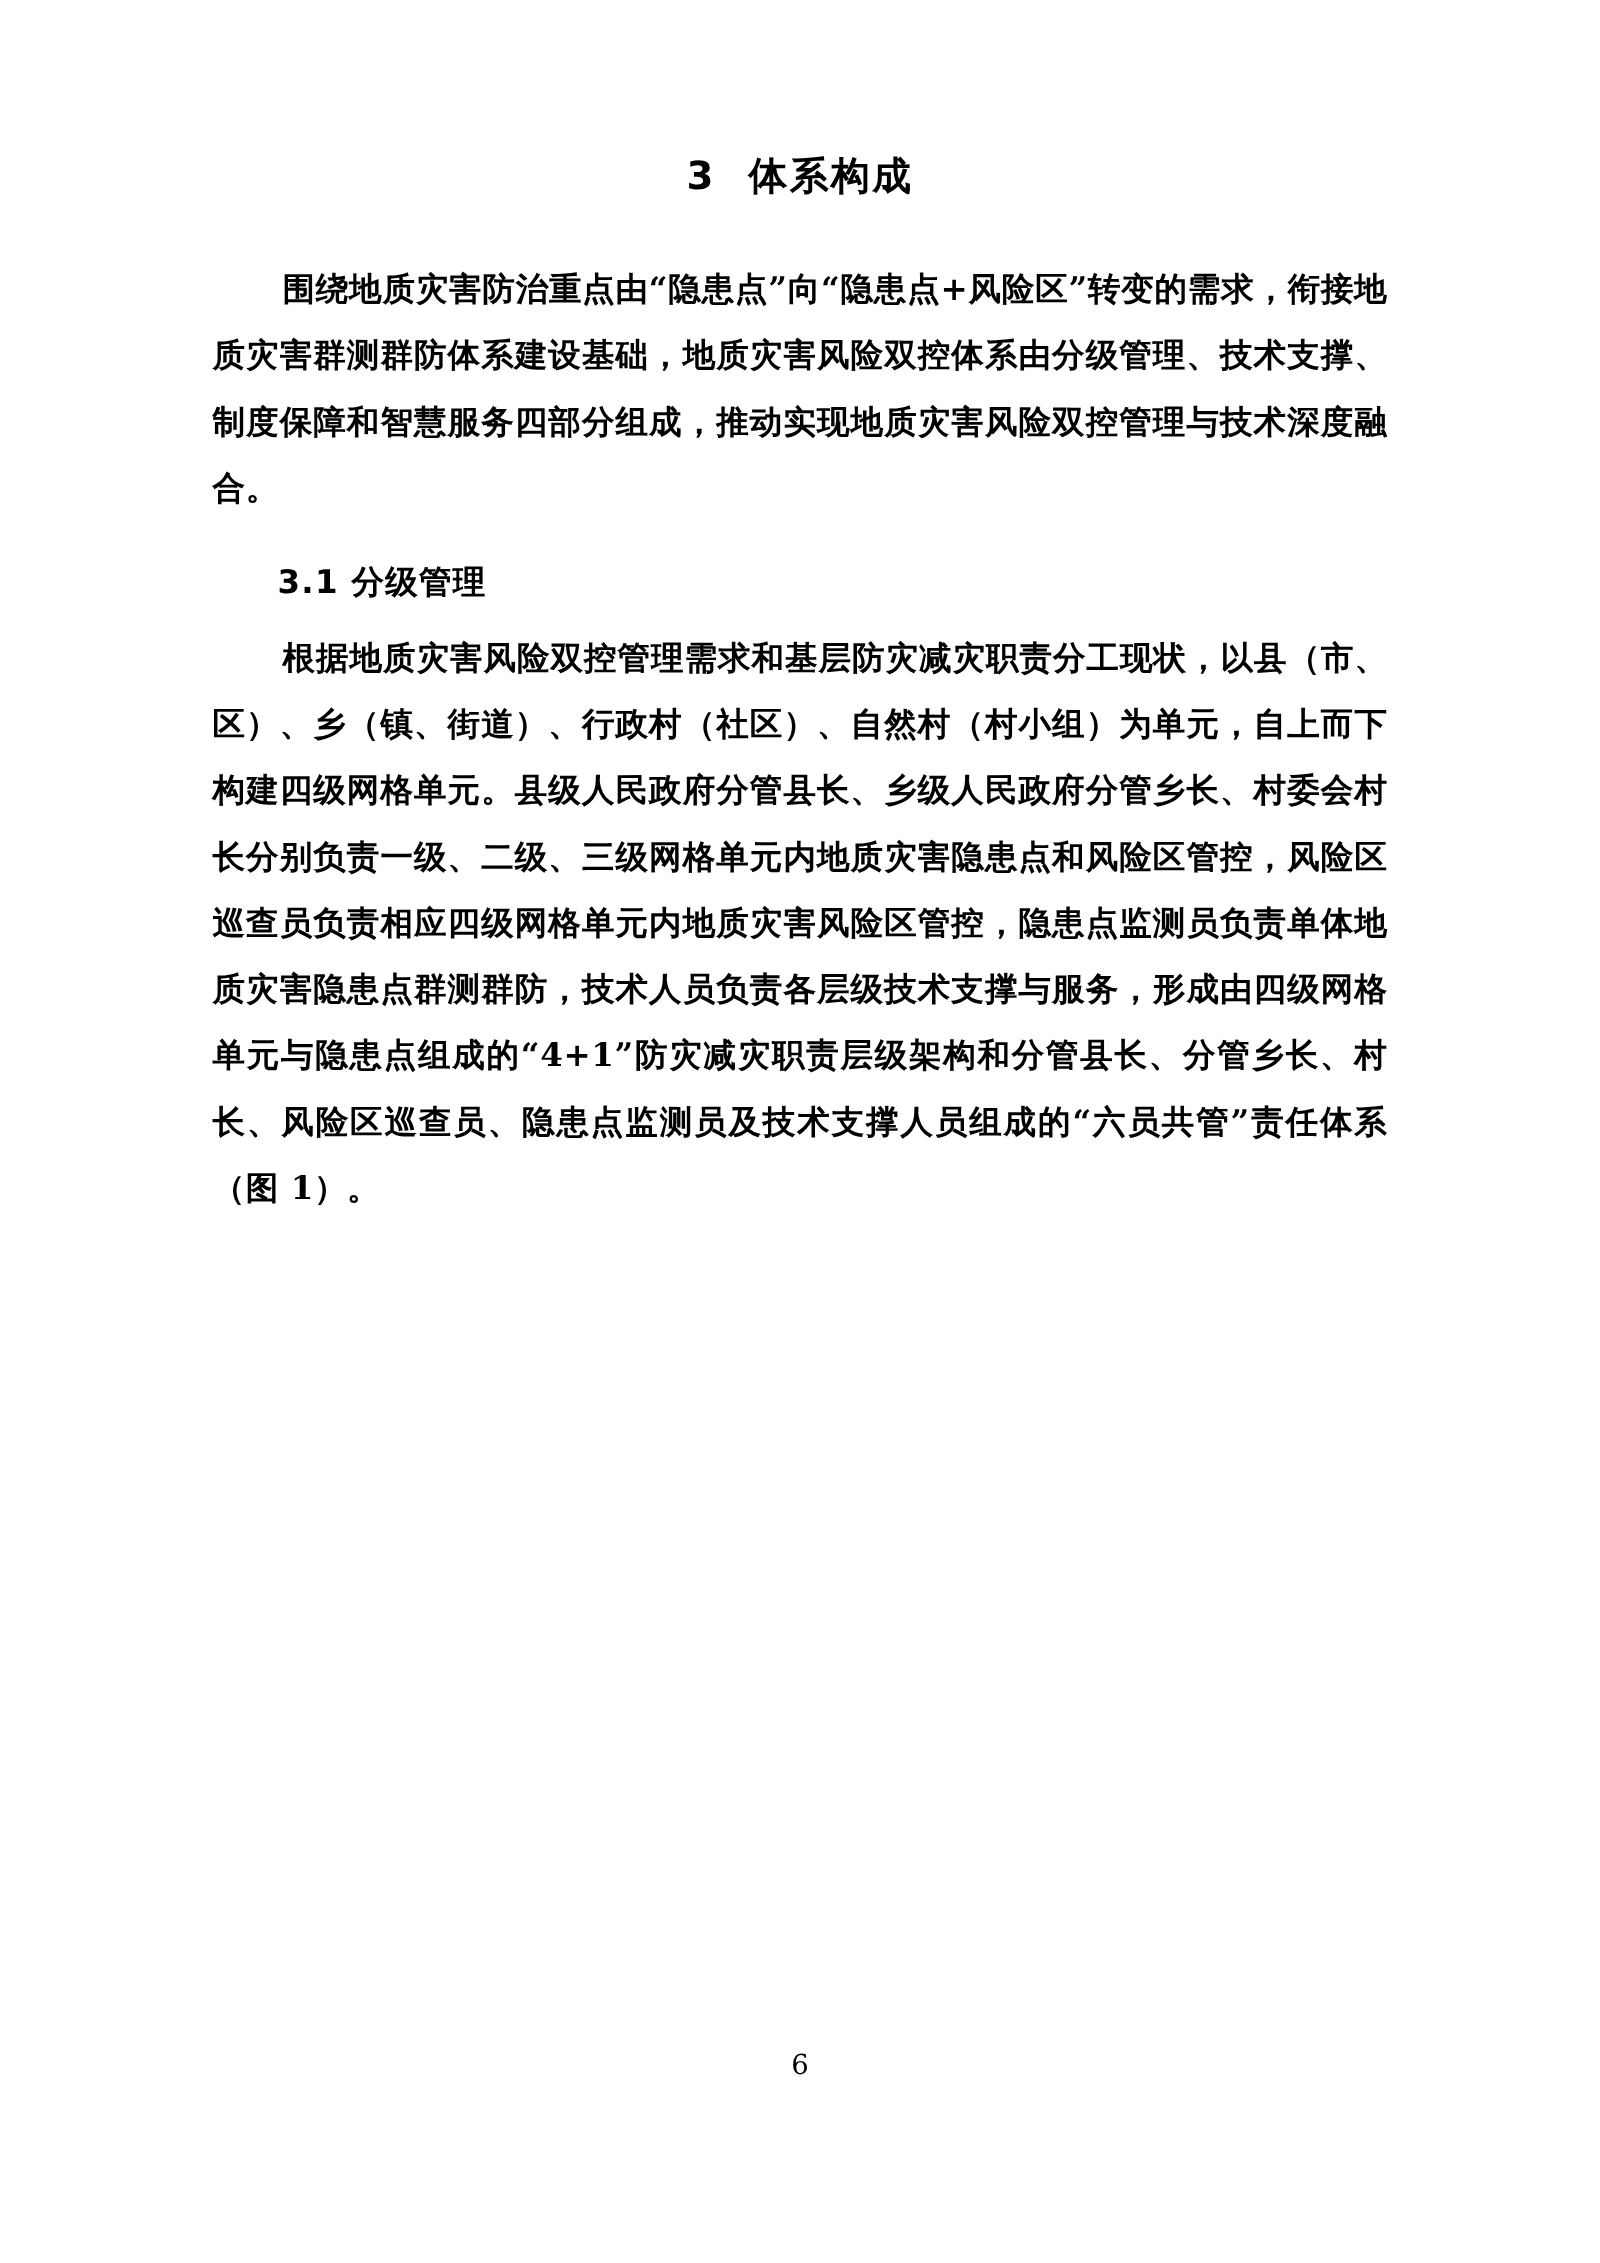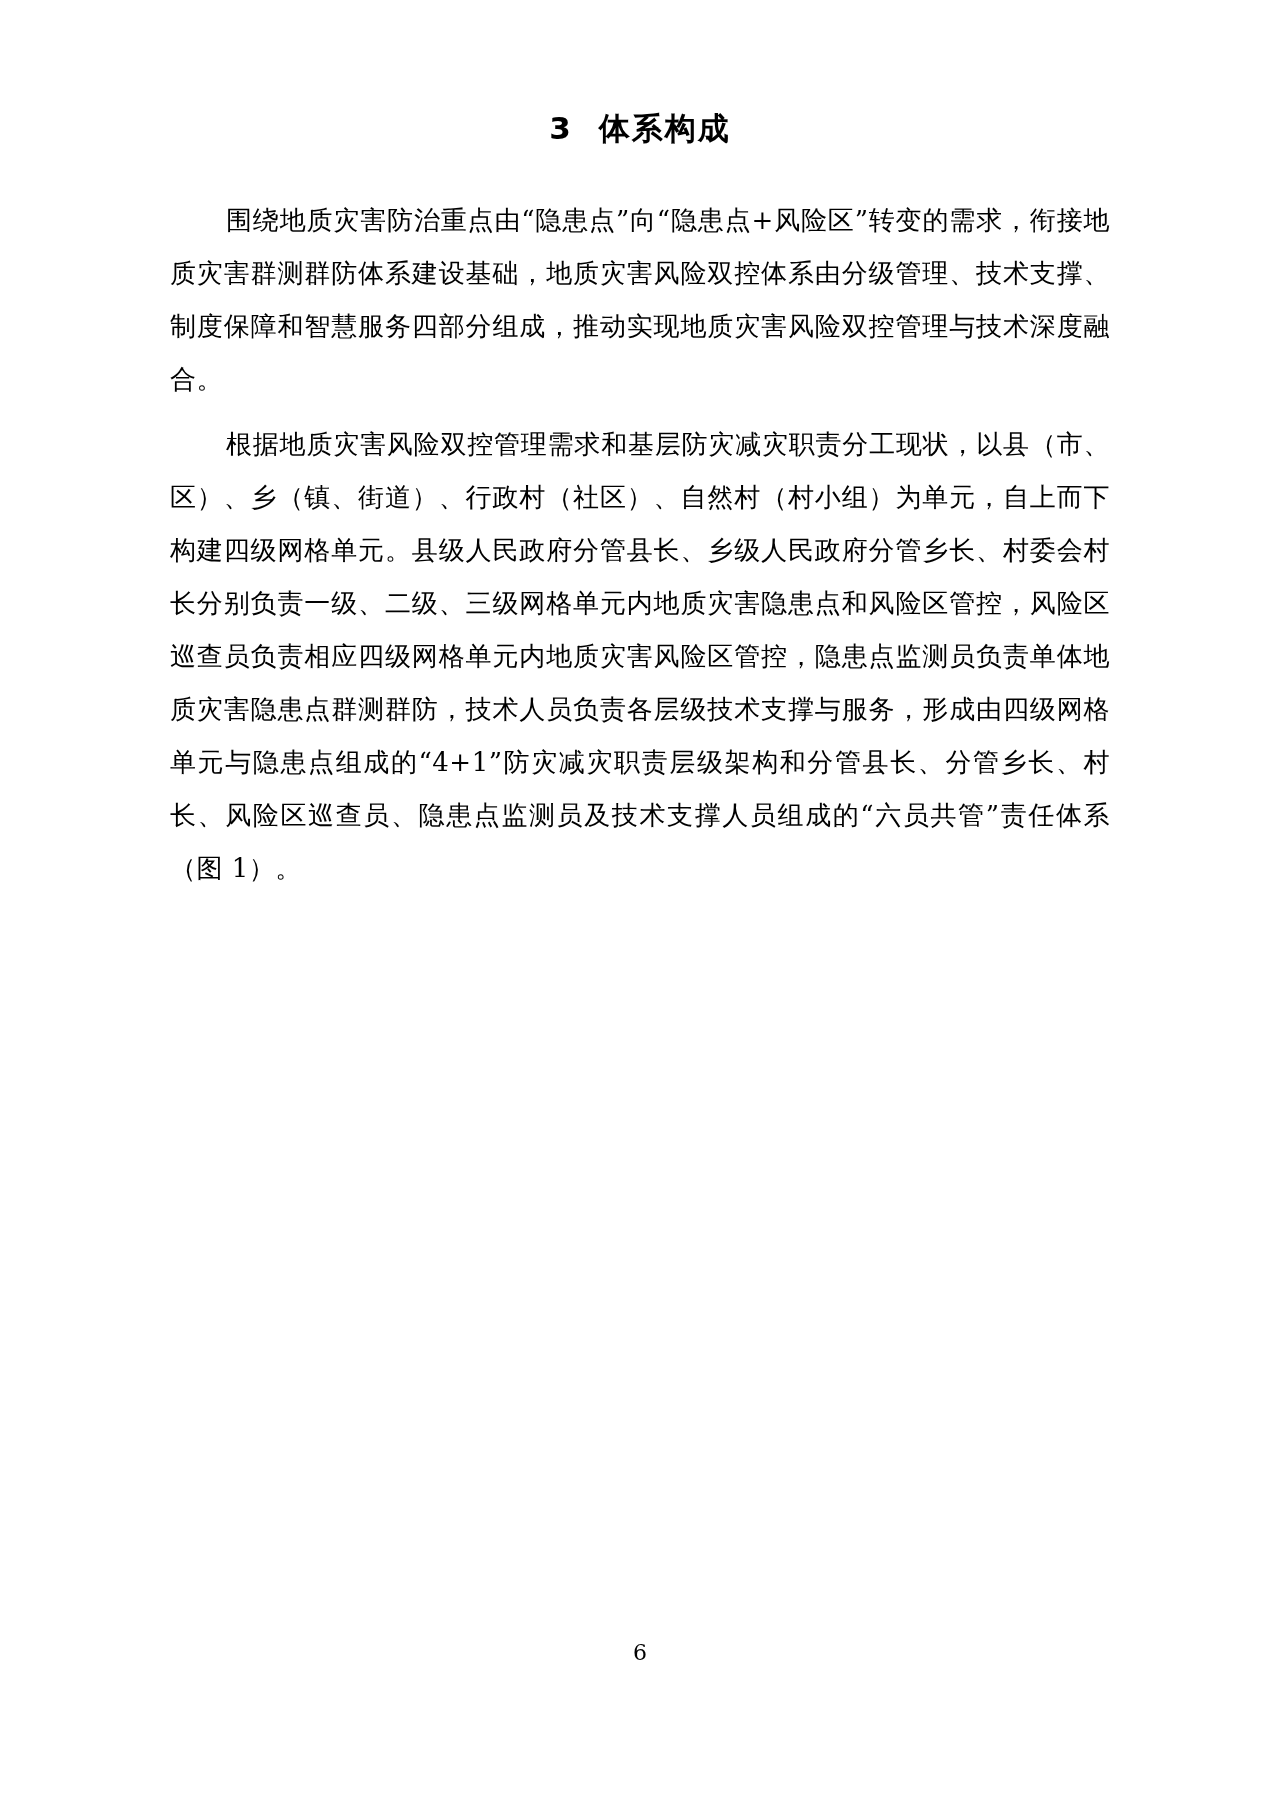--- a/index.html
+++ b/index.html
@@ -13,21 +13,21 @@
     height: 1810px;
     background: #ffffff;
     margin: 0 auto;
     box-sizing: border-box;
     font-family: "DejaVu Serif", "Liberation Serif", serif;
     color: #000000;
   }
   .content {
     position: absolute;
     left: 170px;
-    top: 108px;
+    top: 120px;
     width: 940px;
   }
   h1.doc-h1 {
     font-family: "DejaVu Sans", "Liberation Sans", sans-serif;
     font-size: 31px;
     font-weight: bold;
     text-align: center;
     margin: 0 0 44px 0;
     letter-spacing: 2px;
   }
@@ -43,20 +43,21 @@
     letter-spacing: 1px;
   }
   p.doc-p {
     font-size: 26px;
     line-height: 53px;
     margin: 0 0 12px 0;
     text-indent: 56px;
     text-align: justify;
     text-justify: inter-ideograph;
     letter-spacing: 0.5px;
+    font-weight: bold;
   }
   .pagenum {
     position: absolute;
     left: 0;
     right: 0;
     top: 1640px;
     text-align: center;
     font-size: 22px;
     font-family: "DejaVu Serif", "Liberation Serif", serif;
   }
@@ -66,20 +67,21 @@
 
 <div class="page">
   <div class="content">
 
     <h1 class="doc-h1">
       <span class="num">3</span><span>体系构成</span>
     </h1>
 
     <p class="doc-p">围绕地质灾害防治重点由“隐患点”向“隐患点+风险区”转变的需求，衔接地质灾害群测群防体系建设基础，地质灾害风险双控体系由分级管理、技术支撑、制度保障和智慧服务四部分组成，推动实现地质灾害风险双控管理与技术深度融合。</p>
 
+    <h2 class="doc-h2">3.1 分级管理</h2>
 
     <p class="doc-p">根据地质灾害风险双控管理需求和基层防灾减灾职责分工现状，以县（市、区）、乡（镇、街道）、行政村（社区）、自然村（村小组）为单元，自上而下构建四级网格单元。县级人民政府分管县长、乡级人民政府分管乡长、村委会村长分别负责一级、二级、三级网格单元内地质灾害隐患点和风险区管控，风险区巡查员负责相应四级网格单元内地质灾害风险区管控，隐患点监测员负责单体地质灾害隐患点群测群防，技术人员负责各层级技术支撑与服务，形成由四级网格单元与隐患点组成的“4+1”防灾减灾职责层级架构和分管县长、分管乡长、村长、风险区巡查员、隐患点监测员及技术支撑人员组成的“六员共管”责任体系（图 1）。</p>
 
 
   </div>
 
   <div class="pagenum">6</div>
 </div>
 
 </body></html>

